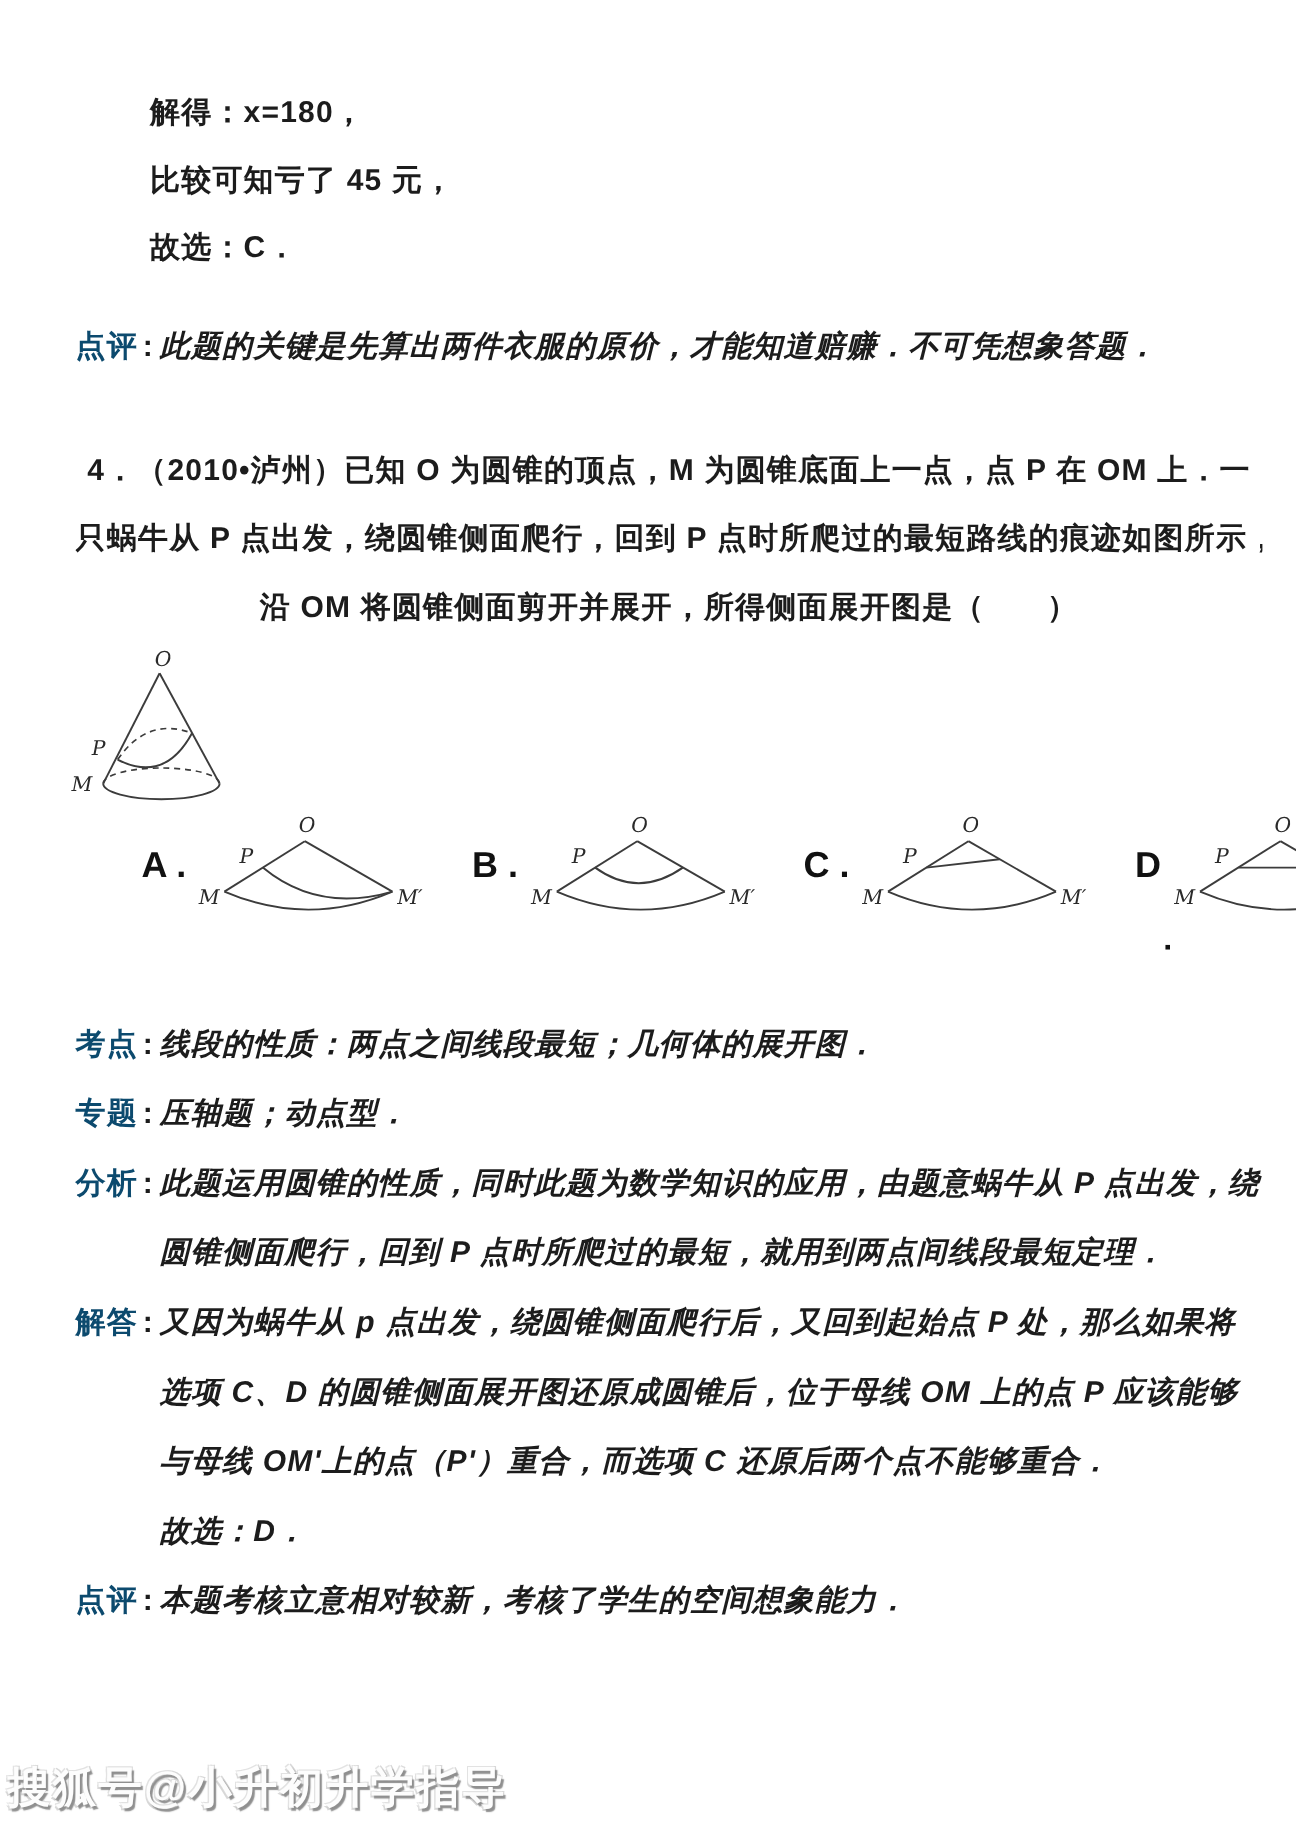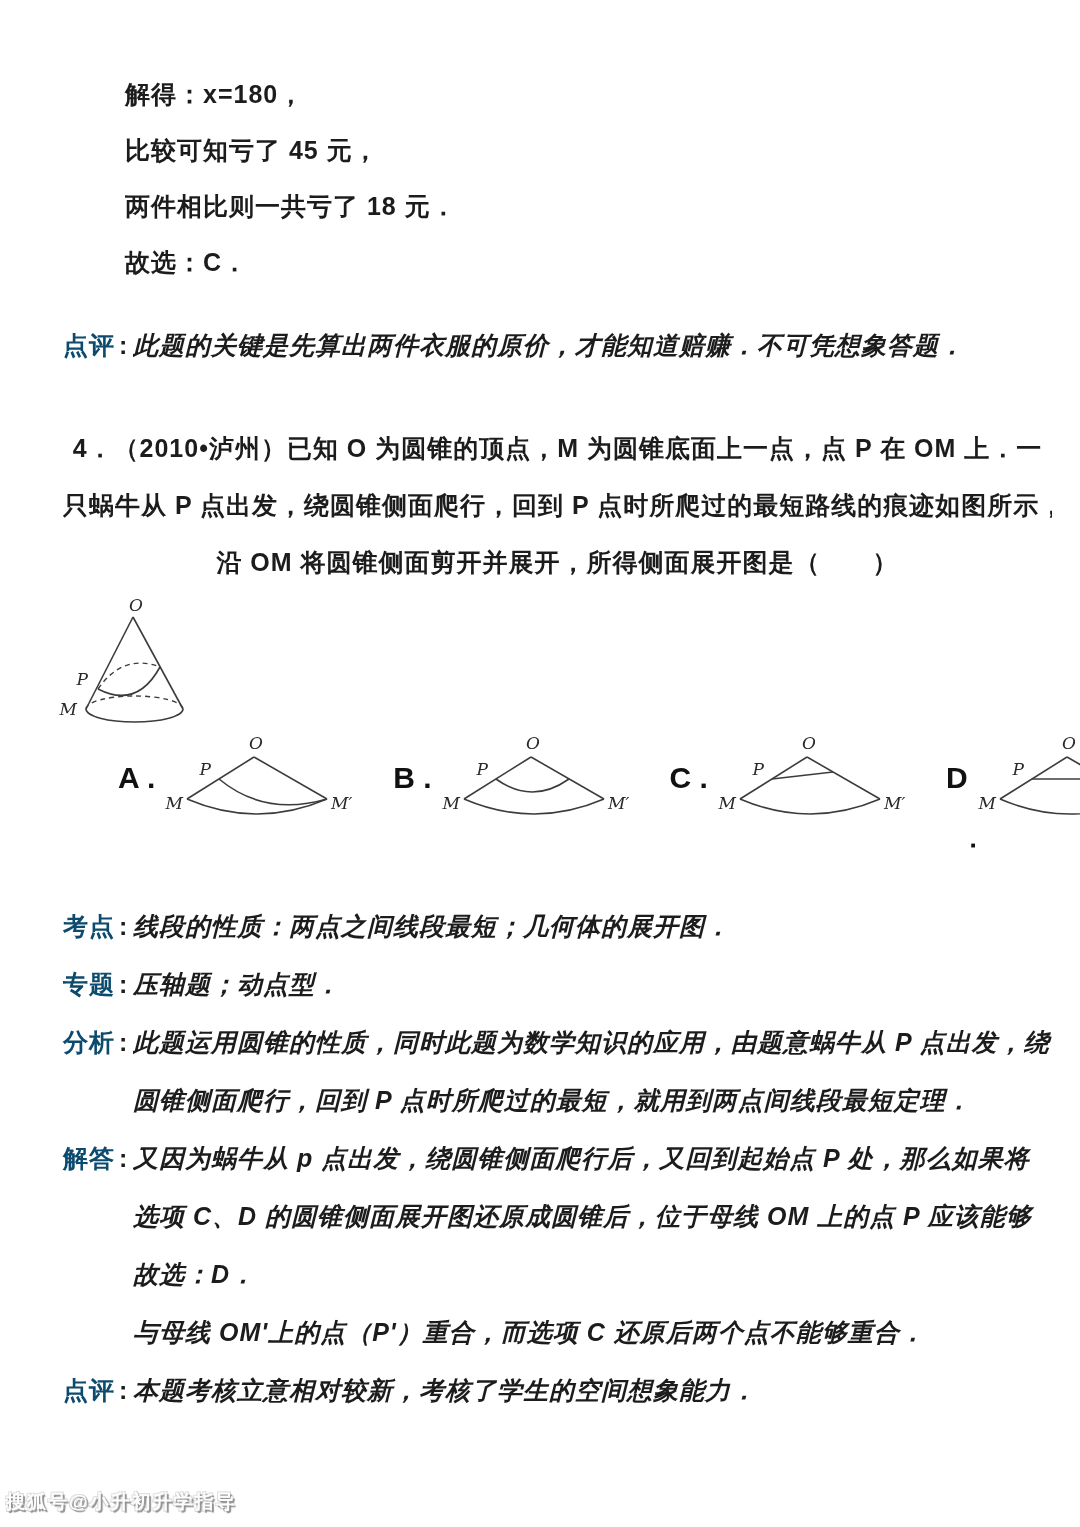--- a/index.html
+++ b/index.html
@@ -90,40 +90,39 @@
     color:#111;
   }
 
   .sections-block{margin-top:62px;}
 
   
   .watermark{
     position:absolute;
     left:6px;
     bottom:12px;
-    font-size:19px;
+    font-size:36px;
     letter-spacing:2px;
     color:#fdfdfd;
     text-shadow:
       2px 2px 1px #8f8f8f,
       -1px -1px 0 #e2e2e2,
       1px -1px 0 #d8d8d8,
       -1px 1px 0 #d8d8d8;
     white-space:nowrap;
   }
 </style>
 </head>
 <body>
 
 <div class="content">
 
   <div>
     <div class="ans-line">解得：x=180，</div>
     <div class="ans-line">比较可知亏了 45 元，</div>
-    <div class="ans-line">两件相比则一共亏了 18 元．</div>
     <div class="ans-line">故选：C．</div>
   </div>
 
   <div class="sec comment-gap">
     <div class="sec-label">
       <span class="lbl">点评</span><span class="colon">:</span>
     </div>
     <div class="sec-body">
       <div class="tline">此题的关键是先算出两件衣服的原价，才能知道赔赚．不可凭想象答题．</div>
     </div>
@@ -243,22 +242,22 @@
       </div>
     </div>
 
     <div class="sec">
       <div class="sec-label">
         <span class="lbl">解答</span><span class="colon">:</span>
       </div>
       <div class="sec-body">
         <div class="tline">又因为蜗牛从 p 点出发，绕圆锥侧面爬行后，又回到起始点 P 处，那么如果将</div>
         <div class="tline">选项 C、D 的圆锥侧面展开图还原成圆锥后，位于母线 OM 上的点 P 应该能够</div>
+        <div class="tline">与母线 OM'上的点（P'）重合，而选项 C 还原后两个点不能够重合．</div>
         <div class="tline">故选：D．</div>
-        <div class="tline">与母线 OM'上的点（P'）重合，而选项 C 还原后两个点不能够重合．</div>
       </div>
     </div>
 
     <div class="sec">
       <div class="sec-label">
         <span class="lbl">点评</span><span class="colon">:</span>
       </div>
       <div class="sec-body">
         <div class="tline">本题考核立意相对较新，考核了学生的空间想象能力．</div>
       </div>

